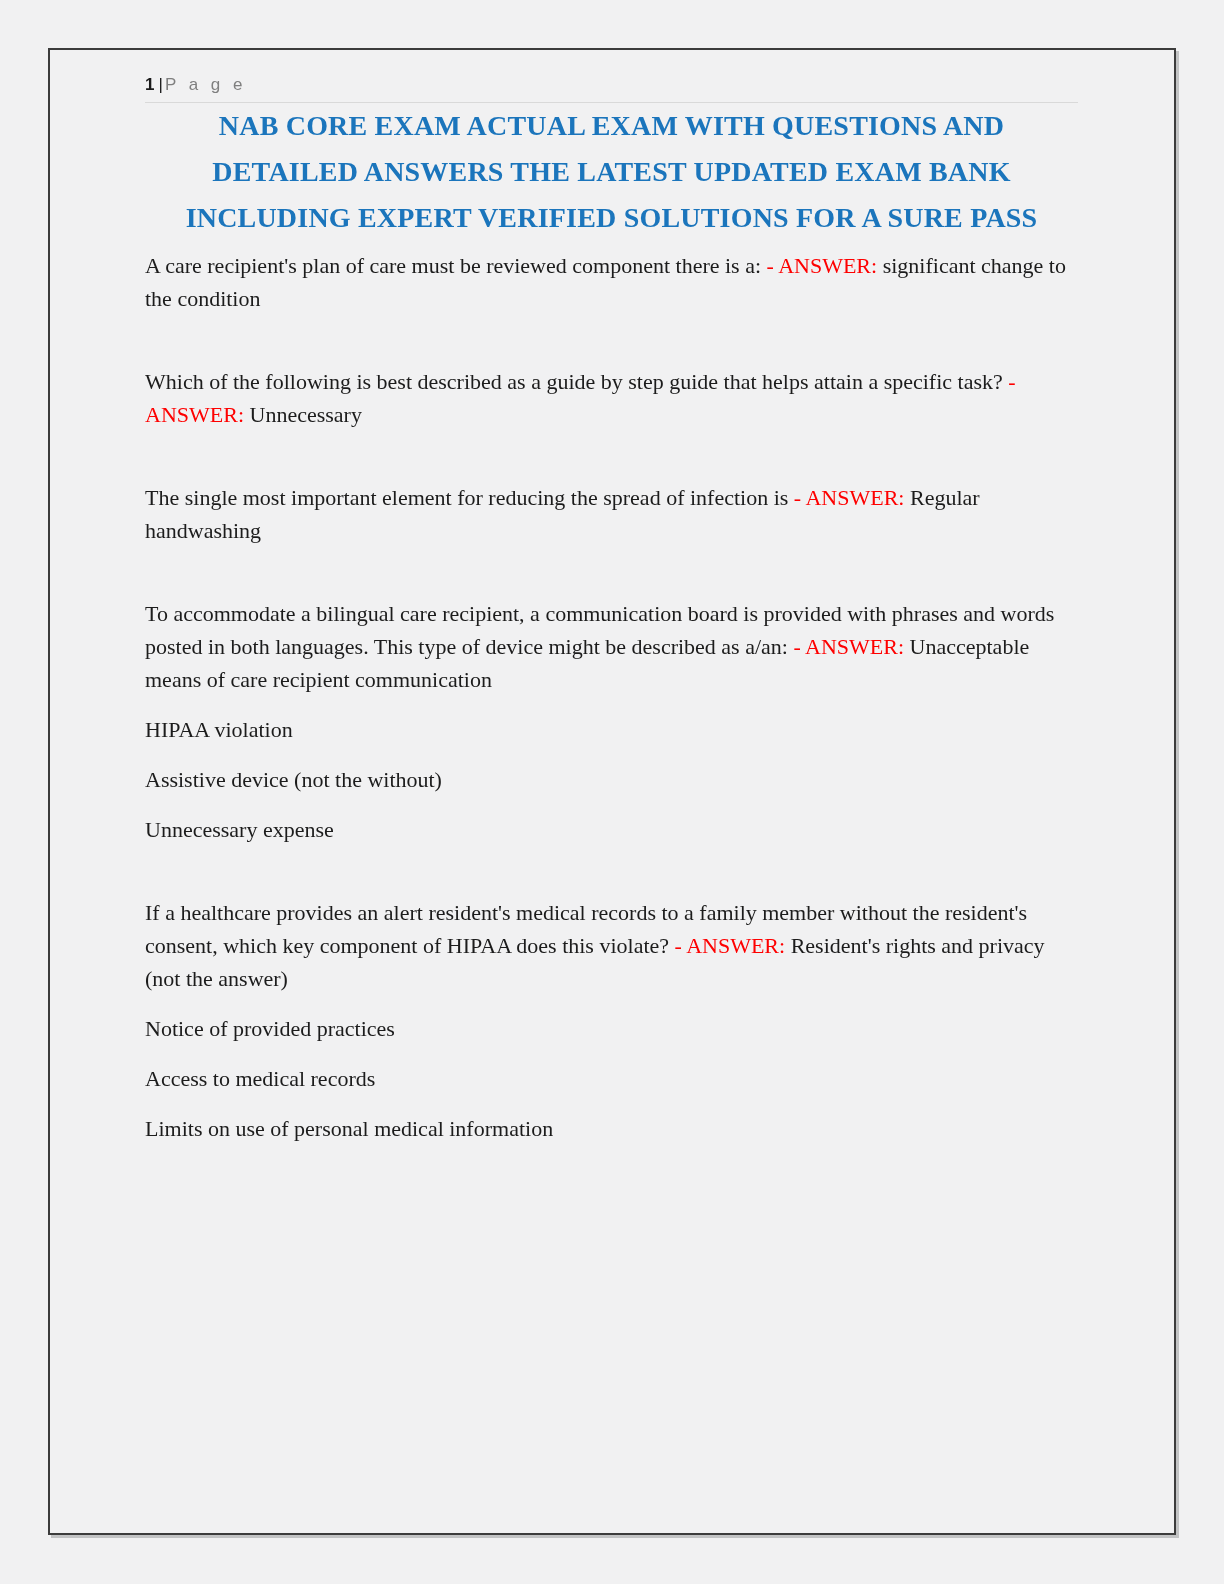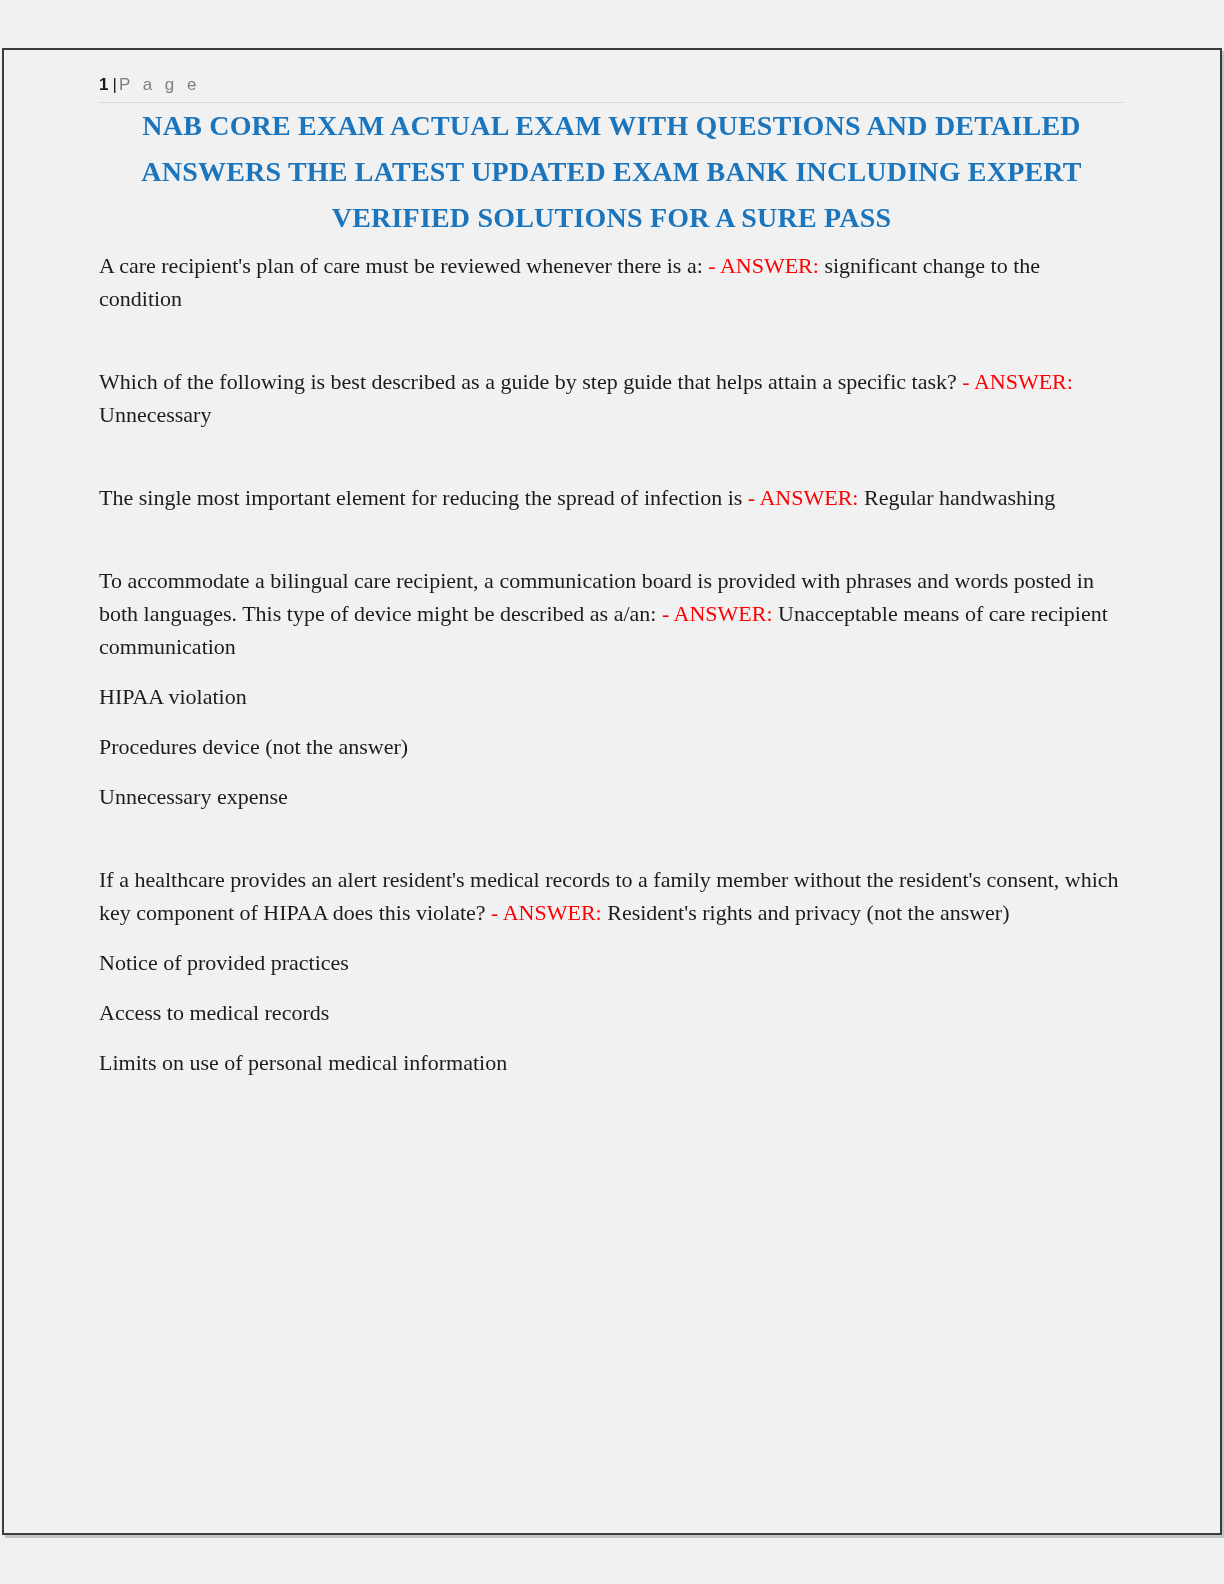--- a/index.html
+++ b/index.html
@@ -13,21 +13,21 @@
   }
   * { margin: 0; padding: 0; box-sizing: border-box; }
   html, body {
     width: 1224px;
     background: var(--page_bg);
     font-family: "Liberation Serif", "DejaVu Serif", serif;
   }
   body { height: 1584px; overflow: hidden; }
 
   .page {
-    width: 1220px;
+    width: 1128px;
     height: 1487px;
     margin: 48px auto 0 auto;
     background: var(--page_bg);
     border: 2px solid var(--border);
     box-shadow: 3px 3px 0 0 #c2c3c4;
     padding: 24px 96px 0 95px;
   }
 
   .page-header {
     font-family: "Liberation Sans", "DejaVu Sans", sans-serif;
@@ -70,21 +70,21 @@
 <div class="page">
 
   <div class="page-header">
     <span class="pnum">1</span><span class="psep">|</span><span class="plabel">P a g e</span>
   </div>
 
   <h1 class="doc-title">NAB CORE EXAM ACTUAL EXAM WITH QUESTIONS AND DETAILED ANSWERS THE LATEST UPDATED EXAM BANK INCLUDING EXPERT VERIFIED SOLUTIONS FOR A SURE PASS</h1>
 
   <div class="qa-group">
     <p class="para">
-      <span>A care recipient's plan of care must be reviewed whenever there is a:</span>
+      <span>A care recipient's plan of care must be reviewed component there is a:</span>
       <span class="ans-label">- ANSWER:</span>
       <span>significant change to the condition</span>
     </p>
   </div>
 
   <div class="qa-group">
     <p class="para">
       <span>Which of the following is best described as a guide by step guide that helps attain a specific task?</span>
       <span class="ans-label">- ANSWER:</span>
       <span>Unnecessary</span>
@@ -99,21 +99,21 @@
     </p>
   </div>
 
   <div class="qa-group">
     <p class="para">
       <span>To accommodate a bilingual care recipient, a communication board is provided with phrases and words posted in both languages. This type of device might be described as a/an:</span>
       <span class="ans-label">- ANSWER:</span>
       <span>Unacceptable means of care recipient communication</span>
     </p>
     <p class="para">HIPAA violation</p>
-    <p class="para">Procedures device (not the answer)</p>
+    <p class="para">Assistive device (not the without)</p>
     <p class="para">Unnecessary expense</p>
   </div>
 
   <div class="qa-group">
     <p class="para">
       <span>If a healthcare provides an alert resident's medical records to a family member without the resident's consent, which key component of HIPAA does this violate?</span>
       <span class="ans-label">- ANSWER:</span>
       <span>Resident's rights and privacy (not the answer)</span>
     </p>
     <p class="para">Notice of provided practices</p>

